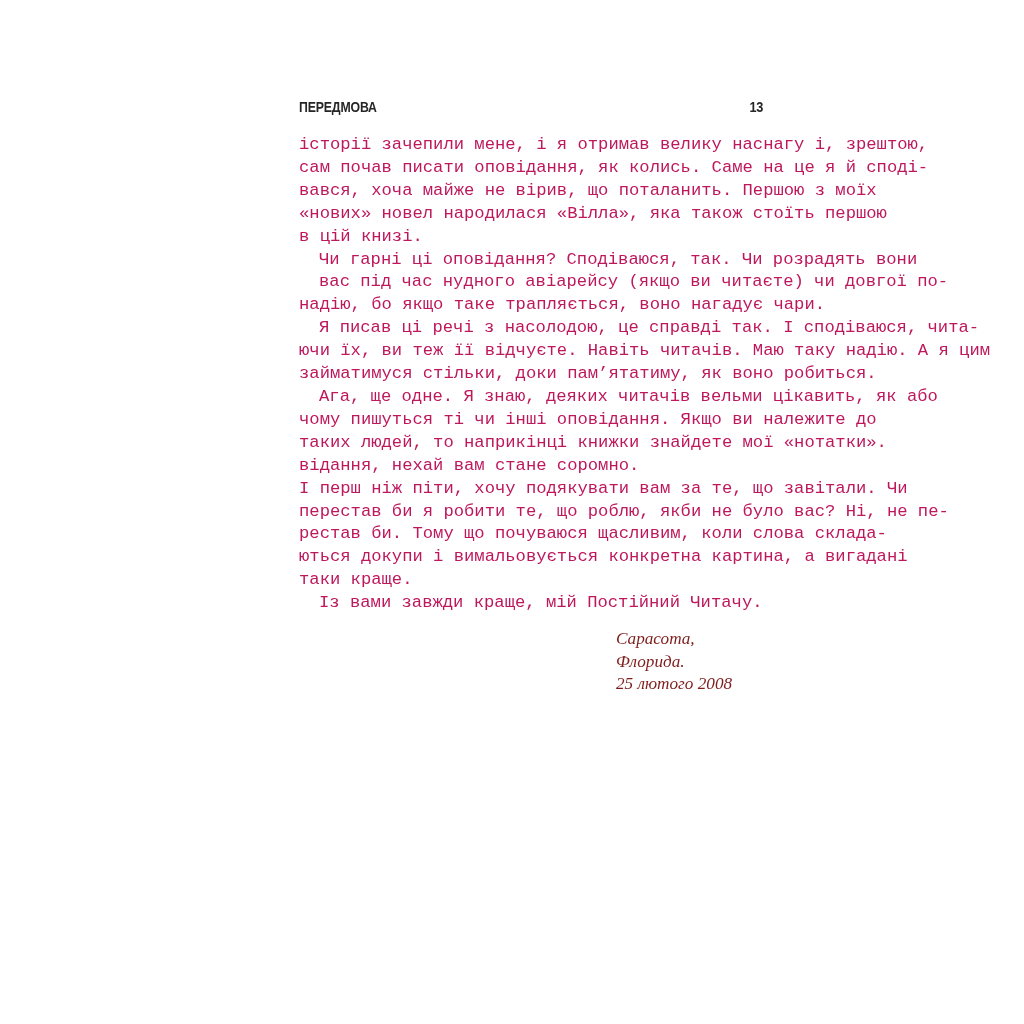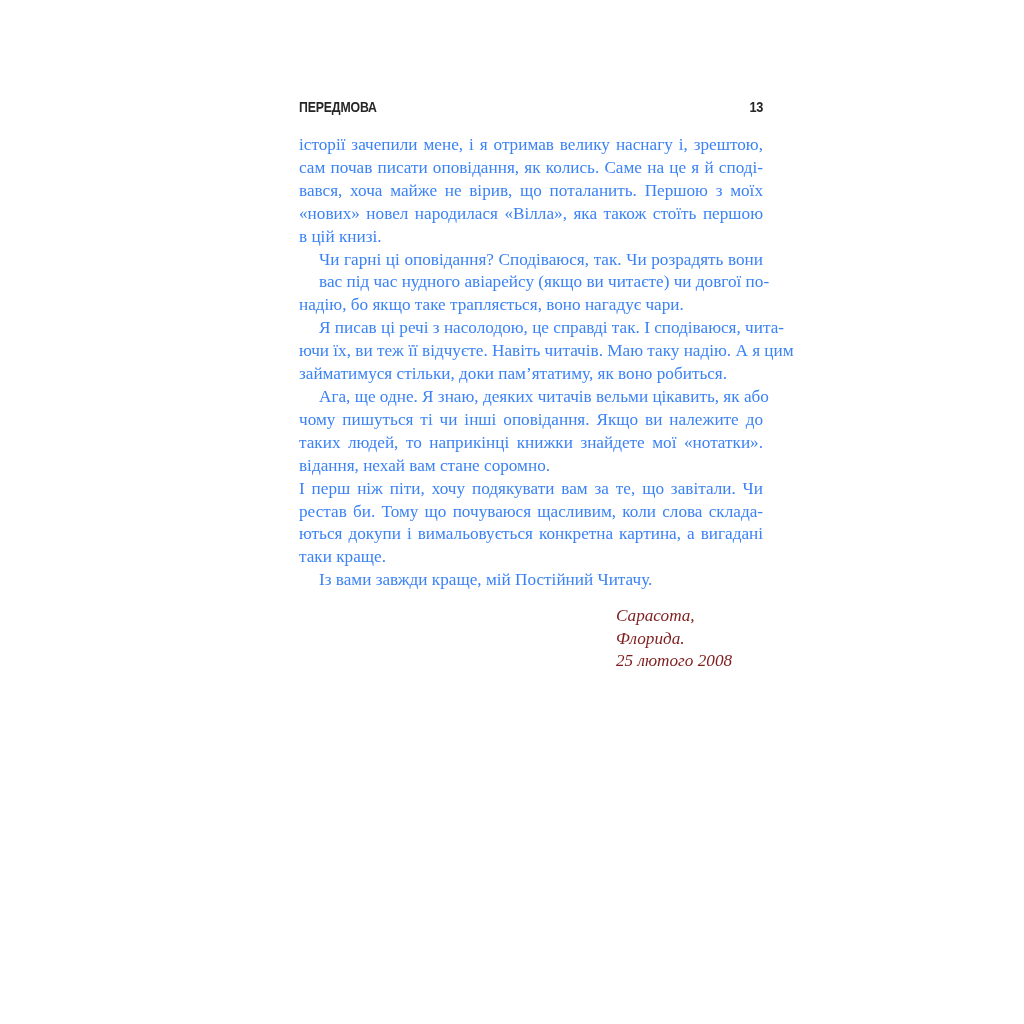--- a/index.html
+++ b/index.html
@@ -3,22 +3,22 @@
 <meta charset="utf-8">
 <style>
   html, body { margin: 0; padding: 0; background: #ffffff; }
   body { width: 1024px; height: 1024px; position: relative; overflow: hidden; }
   .page { position: absolute; left: 274px; top: 98px; width: 464px; color: #2a2a2a; margin-left: 25px; }
   .header { display: flex; justify-content: space-between; align-items: baseline; height: 26px;
             font-family: "Liberation Sans", sans-serif; font-weight: bold; font-size: 15px;
             letter-spacing: -0.2px; color: #262626; }
   .header .title { transform: scaleX(0.82); transform-origin: left center; display: inline-block; }
   .header .num { transform: scaleX(0.85); transform-origin: right center; display: inline-block; }
-  .body { margin-top: 10px; font-family: Liberation Serif, serif; font-size: 17.2px;
-          line-height: 22.9px; text-align: justify; color: #3b82f6; }
+  .body { margin-top: 10px; font-family: Liberation Mono, monospace; font-size: 17.2px;
+          line-height: 22.9px; text-align: justify; color: #be185d; }
   .para { margin: 0; text-indent: 20px; }
   .para.first { text-indent: 0; }
   .para .line { display: block; text-align-last: justify; white-space: nowrap; }
   .para .line.last { text-align-last: left; }
   .signature { margin-top: 13px; padding-left: 317px; font-family: "Liberation Serif", serif;
                font-style: italic; font-size: 17.2px; line-height: 22.5px; color: #7f1d1d; }
   em { font-style: italic; }
 </style>
 </head>
 <body>
@@ -48,20 +48,21 @@
       <span class="line last" style="text-indent:0">займатимуся стільки, доки пам’ятатиму, як воно робиться.</span>
     </p>
     <p class="para">
       <span class="line">Ага, ще одне. Я знаю, деяких читачів вельми цікавить, як або</span>
       <span class="line" style="text-indent:0">чому пишуться ті чи інші оповідання. Якщо ви належите до</span>
       <span class="line" style="text-indent:0">таких людей, то наприкінці книжки знайдете мої «нотатки».</span>
       <span class="line last" style="text-indent:0">відання, нехай вам стане соромно.</span>
     </p>
     <p class="para">
       <span class="line" style="text-indent:0">І перш ніж піти, хочу подякувати вам за те, що завітали. Чи</span>
+      <span class="line" style="text-indent:0">перестав би я робити те, що роблю, якби не було вас? Ні, не пе-</span>
       <span class="line" style="text-indent:0">рестав би. Тому що почуваюся щасливим, коли слова склада-</span>
       <span class="line" style="text-indent:0">ються докупи і вимальовується конкретна картина, а вигадані</span>
       <span class="line last" style="text-indent:0">таки краще.</span>
     </p>
     <p class="para">
       <span class="line last">Із вами завжди краще, мій Постійний Читачу.</span>
     </p>
   </div>
 
   <div class="signature">

